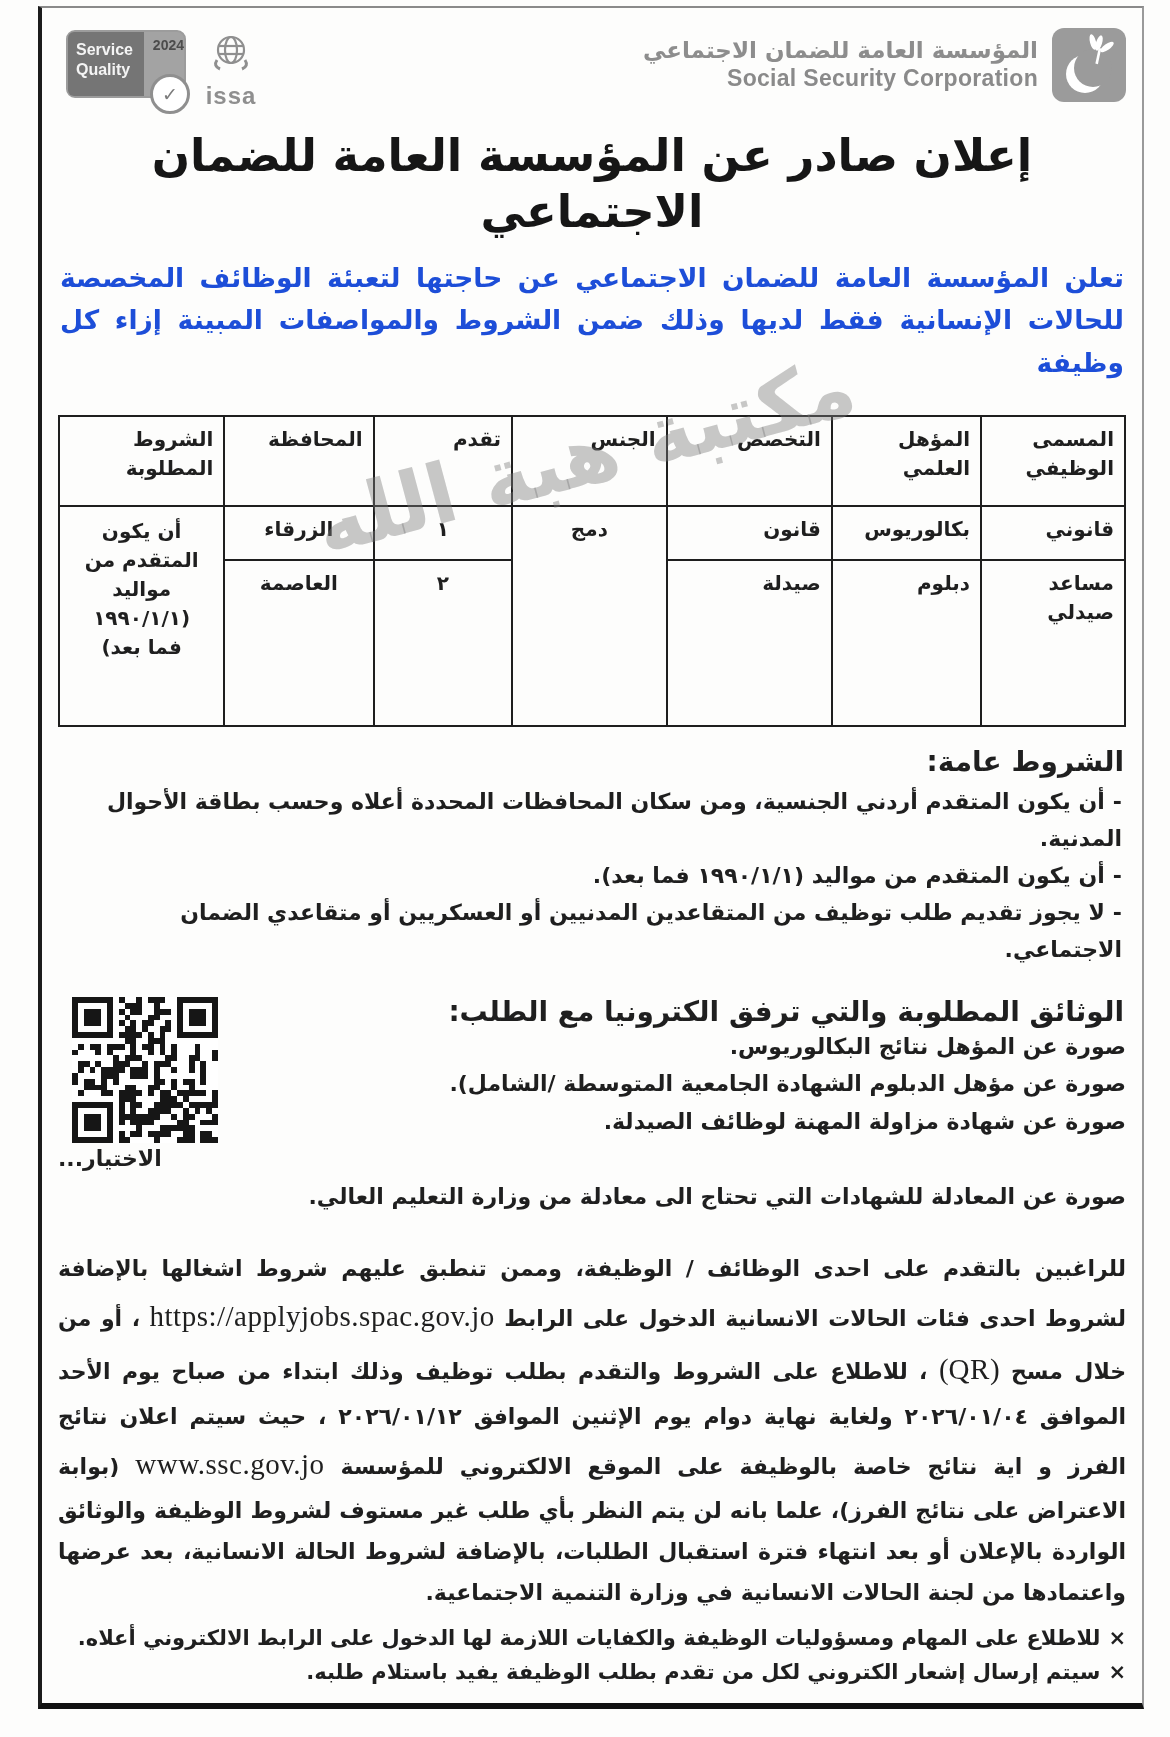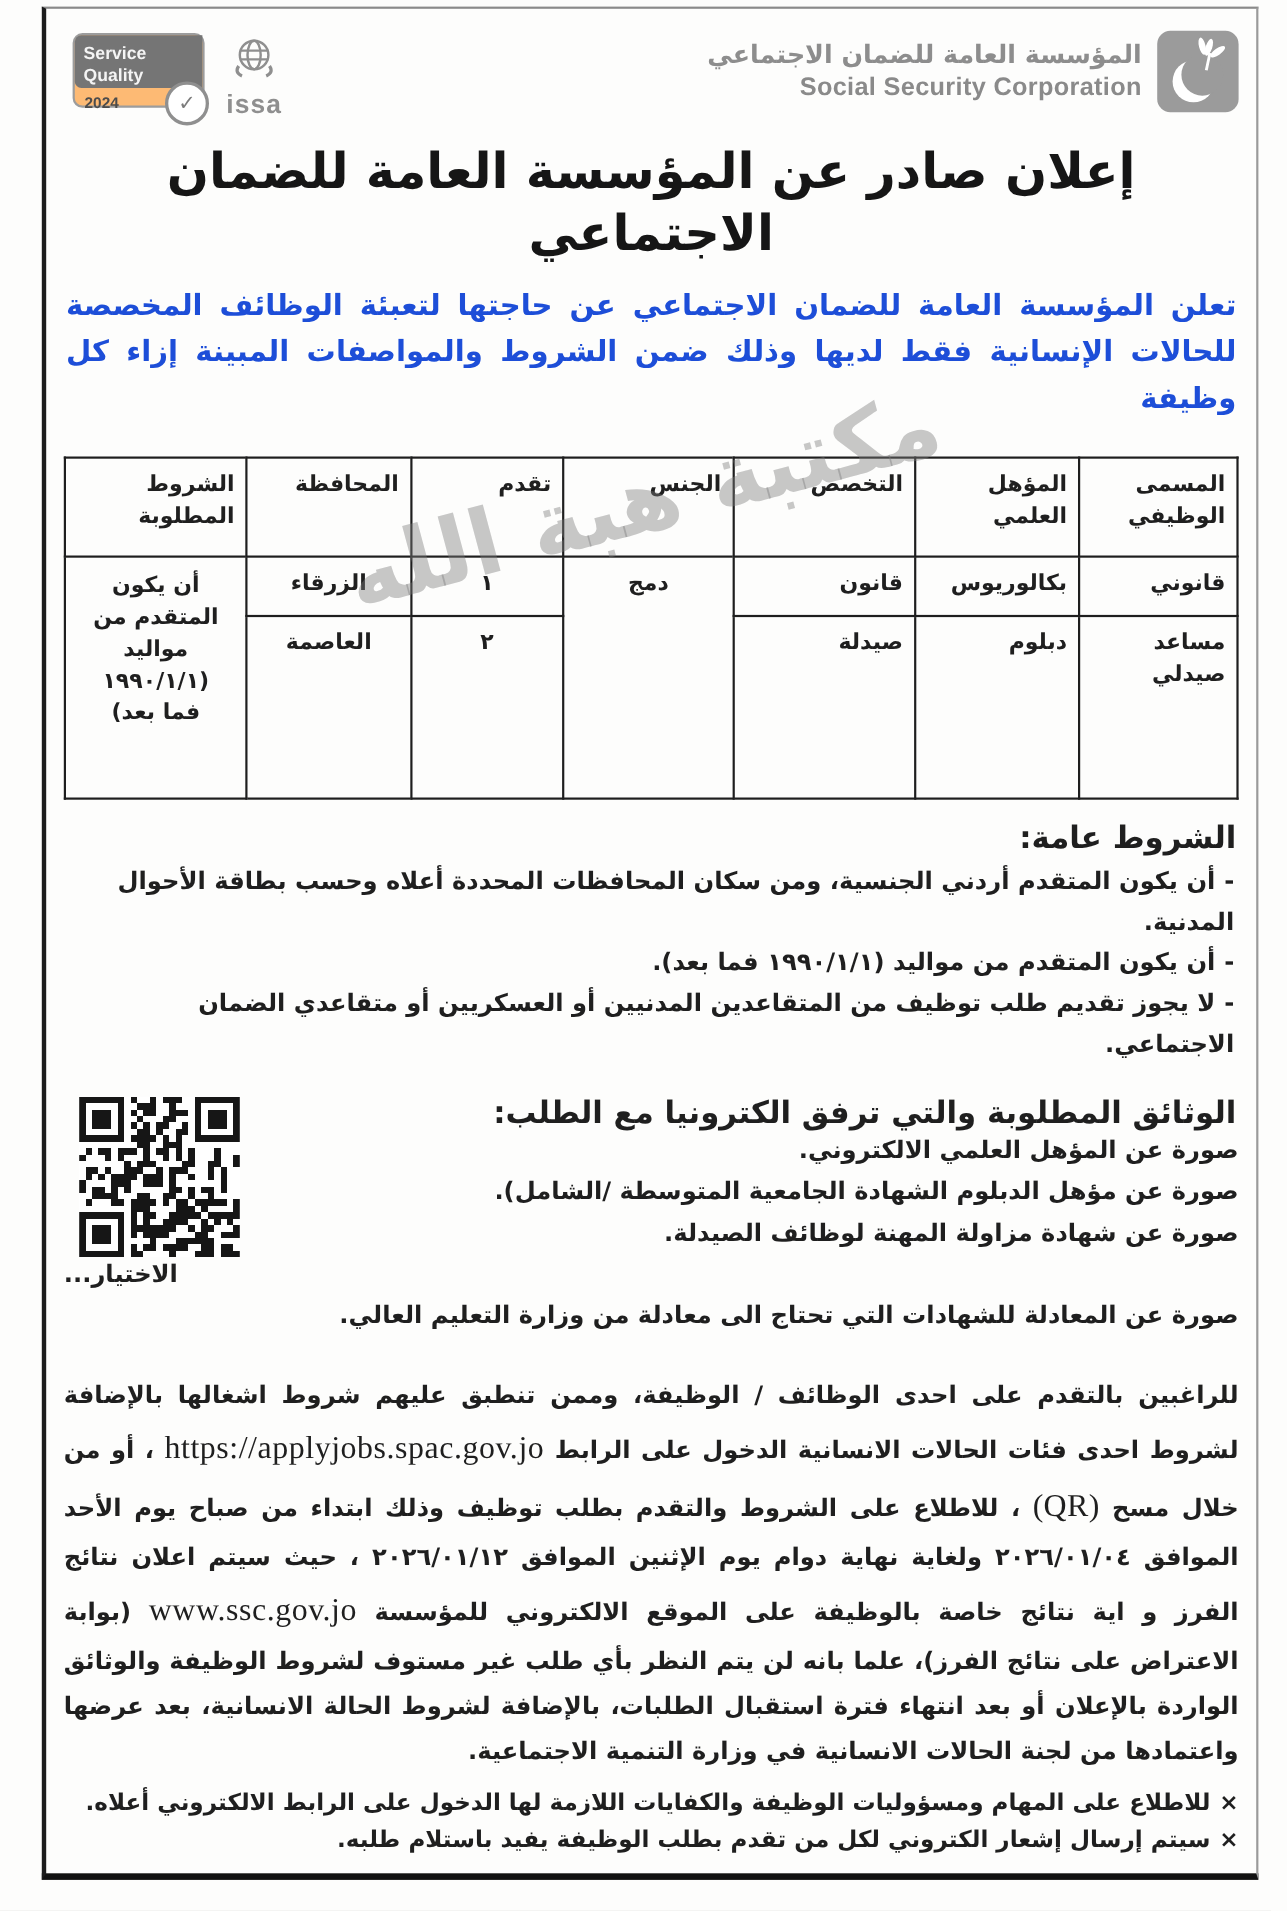--- a/index.html
+++ b/index.html
@@ -19,21 +19,21 @@
   
   .hdr{position:relative;height:96px;margin-top:12px;}
   .brand-ar{position:absolute;right:0;top:6px;display:flex;flex-direction:row;align-items:flex-start;gap:14px;}
   .ssc-mark{width:74px;height:74px;border-radius:12px;background:#9b9b9b;flex:0 0 auto;}
   .ssc-text{text-align:right;padding-top:8px;}
   .ssc-ar{font-size:23px;color:#8d8d8d;letter-spacing:0;line-height:1.25;}
   .ssc-en{font-family:"Liberation Sans",sans-serif;font-size:23px;color:#8a8a8a;font-weight:700;letter-spacing:.3px;}
   .brand-en{position:absolute;left:8px;top:8px;display:flex;flex-direction:row-reverse;align-items:flex-start;gap:16px;direction:ltr;}
   .issa{width:58px;text-align:center;}
   .issa-name{font-family:"Liberation Sans",sans-serif;font-size:24px;color:#8f8f8f;font-weight:700;letter-spacing:1px;line-height:1;margin-top:2px;}
-  .badge{position:relative;width:116px;height:64px;border:2px solid #9c9c9c;border-radius:9px;display:flex;direction:ltr;background:#fdba74;flex-direction:column;}
+  .badge{position:relative;width:116px;height:64px;border:2px solid #9c9c9c;border-radius:9px;display:flex;direction:ltr;background:#a3a3a3;}
   .badge-left{background:#757575;color:#f4f4f4;border-radius:6px 0 0 6px;flex:1 1 auto;
     font-family:"Liberation Sans",sans-serif;font-size:16px;font-weight:700;line-height:1.25;padding:8px 0 0 8px;}
   .badge-right{width:40px;text-align:right;font-family:"Liberation Sans",sans-serif;font-size:14px;color:#4c4c4c;font-weight:700;padding-top:5px;}
   .badge-check{position:absolute;right:-6px;bottom:-18px;width:34px;height:34px;border:3px solid #8f8f8f;border-radius:50%;
     background:#fff;display:flex;align-items:center;justify-content:center;font-size:19px;color:#7c7c7c;}
 
   
   .title{margin:10px 0 0;text-align:center;font-size:45px;line-height:1.25;letter-spacing:-1px;color:#161616;}
   .intro{margin:16px 2px 0;font-size:26.5px;line-height:1.62;text-align:justify;text-align-last:right;color:#1d4ed8;}
 
@@ -406,21 +406,21 @@
               <rect x="72" y="96" width="4" height="4"></rect>
               <rect x="76" y="96" width="4" height="4"></rect>
               <rect x="80" y="96" width="4" height="4"></rect>
               <rect x="88" y="96" width="4" height="4"></rect>
               <rect x="92" y="96" width="4" height="4"></rect>
               <rect x="96" y="96" width="4" height="4"></rect>
             </g>
         </svg>
       </div>
       <div class="sec-h" style="margin-top:0">الوثائق المطلوبة والتي ترفق الكترونيا مع الطلب:</div>
-      <div class="doc-line">صورة عن المؤهل العلمي الالكتروني.</div>
+      <div class="doc-line">صورة عن المؤهل نتائج البكالوريوس.</div>
       <div class="doc-line">صورة عن مؤهل الدبلوم الشهادة الجامعية المتوسطة /الشامل).</div>
       <div class="doc-line">صورة عن شهادة مزاولة المهنة لوظائف الصيدلة.</div>
       <div class="doc-tail">الاختيار...</div>
       <div class="doc-line">صورة عن المعادلة للشهادات التي تحتاج الى معادلة من وزارة التعليم العالي.</div>
     </div>
 
     <p class="apply">
       <span>للراغبين بالتقدم على احدى الوظائف / الوظيفة، وممن تنطبق عليهم شروط اشغالها بالإضافة لشروط احدى فئات الحالات الانسانية الدخول على الرابط</span>
       <span class="latin">https://applyjobs.spac.gov.jo</span>
       <span>، أو من خلال مسح</span>

